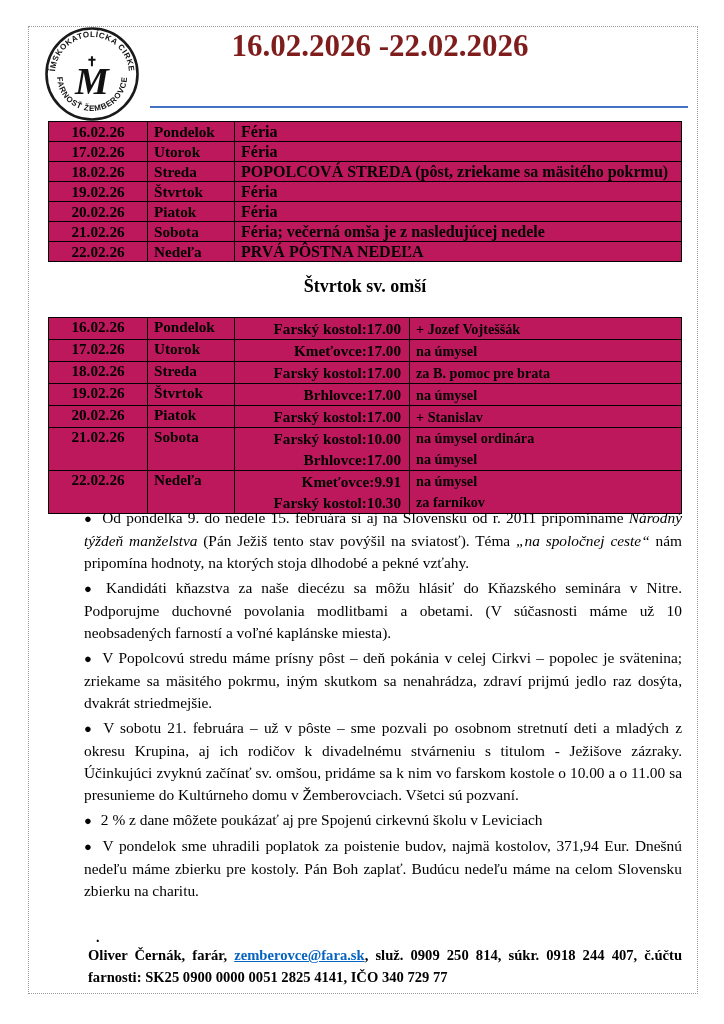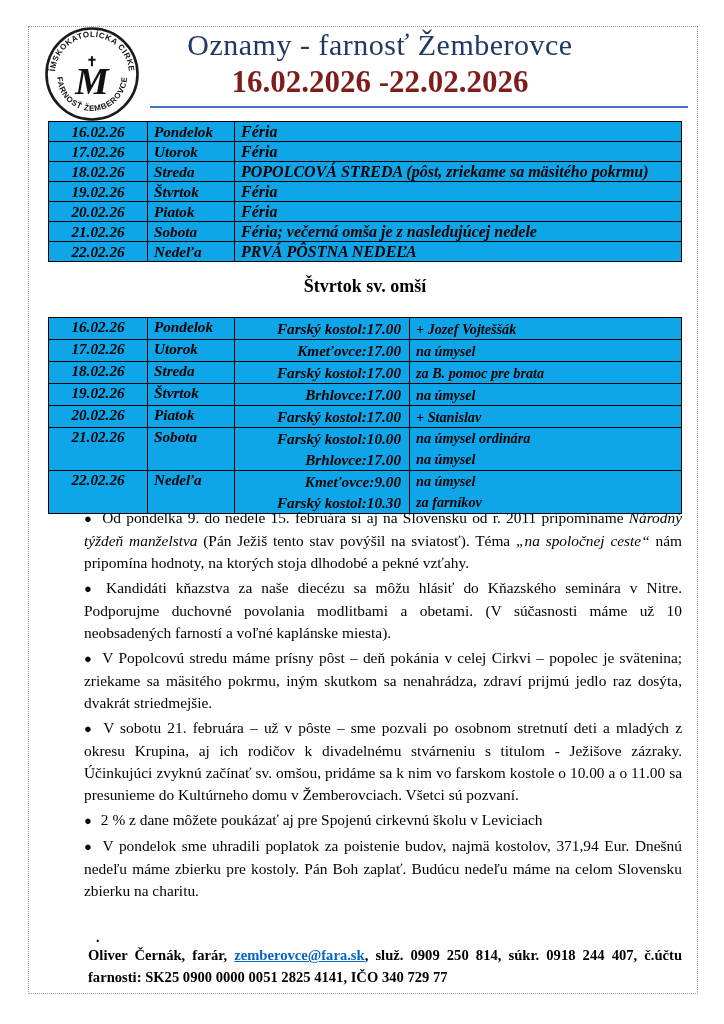--- a/index.html
+++ b/index.html
@@ -27,22 +27,21 @@
   .doc-dates{
     font-size:31px;line-height:38px;font-weight:700;color:#7f1d1d;
   }
   .title-rule{
     position:absolute;left:150px;top:106px;width:538px;height:0;
     border-top:2px solid #4472C4;
   }
   
   table.sched{
     position:absolute;border-collapse:collapse;table-layout:fixed;
-    background:#0ea5e9;
-    font-style:italic;
+    background:#be185d;
   }
   table.sched, table.sched td{border:1.4px solid #000;}
   table.sched td{padding:0 6px;font-weight:700;overflow:hidden;white-space:nowrap;}
   #week-table{left:48px;top:121px;width:634px;}
   #week-table td{height:19px;font-size:15.2px;}
   #week-table td.c-date{width:86px;text-align:center;}
   #week-table td.c-day{width:74px;}
   #week-table td.c-desc{font-size:16px;}
   .masses-heading{
     position:absolute;left:48px;top:276px;width:634px;text-align:center;
@@ -93,21 +92,20 @@
       <textPath href="#arcTop" startOffset="50%" text-anchor="middle">RÍMSKOKATOLÍCKA CIRKEV</textPath>
     </text>
     <text class="seal-arc" fill="#111">
       <textPath href="#arcBottom" startOffset="50%" text-anchor="middle">FARNOSŤ ŽEMBEROVCE</textPath>
     </text>
     <text class="seal-mono" x="48" y="40" font-size="13" text-anchor="middle" fill="#111">✝</text>
     <text class="seal-mono" x="48" y="68" font-size="38" font-style="italic" text-anchor="middle" fill="#111">M</text>
   </svg>
 
   <div class="title-block">
-    <div class="doc-title">Oznamy - farnosť Žemberovce</div>
     <div class="doc-dates">16.02.2026 -22.02.2026</div>
   </div>
   <div class="title-rule"></div>
 
   <table class="sched" id="week-table">
     <tbody>
       <tr>
         <td class="c-date">16.02.26</td>
         <td class="c-day">Pondelok</td>
         <td class="c-desc">Féria</td>
@@ -231,21 +229,21 @@
           <div class="int-line">na úmysel ordinára</div>
           <div class="int-line">na úmysel</div>
         </td>
       </tr>
       <tr class="double">
         <td class="c-date">22.02.26</td>
         <td class="c-day">Nedeľa</td>
         <td class="c-place">
           <div class="svc-line">
               <span>Kmeťovce:</span>
-              <span class="svc-time">9.00</span>
+              <span class="svc-time">9.91</span>
             </div>
           <div class="svc-line">
               <span>Farský kostol:</span>
               <span class="svc-time">10.30</span>
             </div>
         </td>
         <td class="c-int">
           <div class="int-line">na úmysel</div>
           <div class="int-line">za farníkov</div>
         </td>

